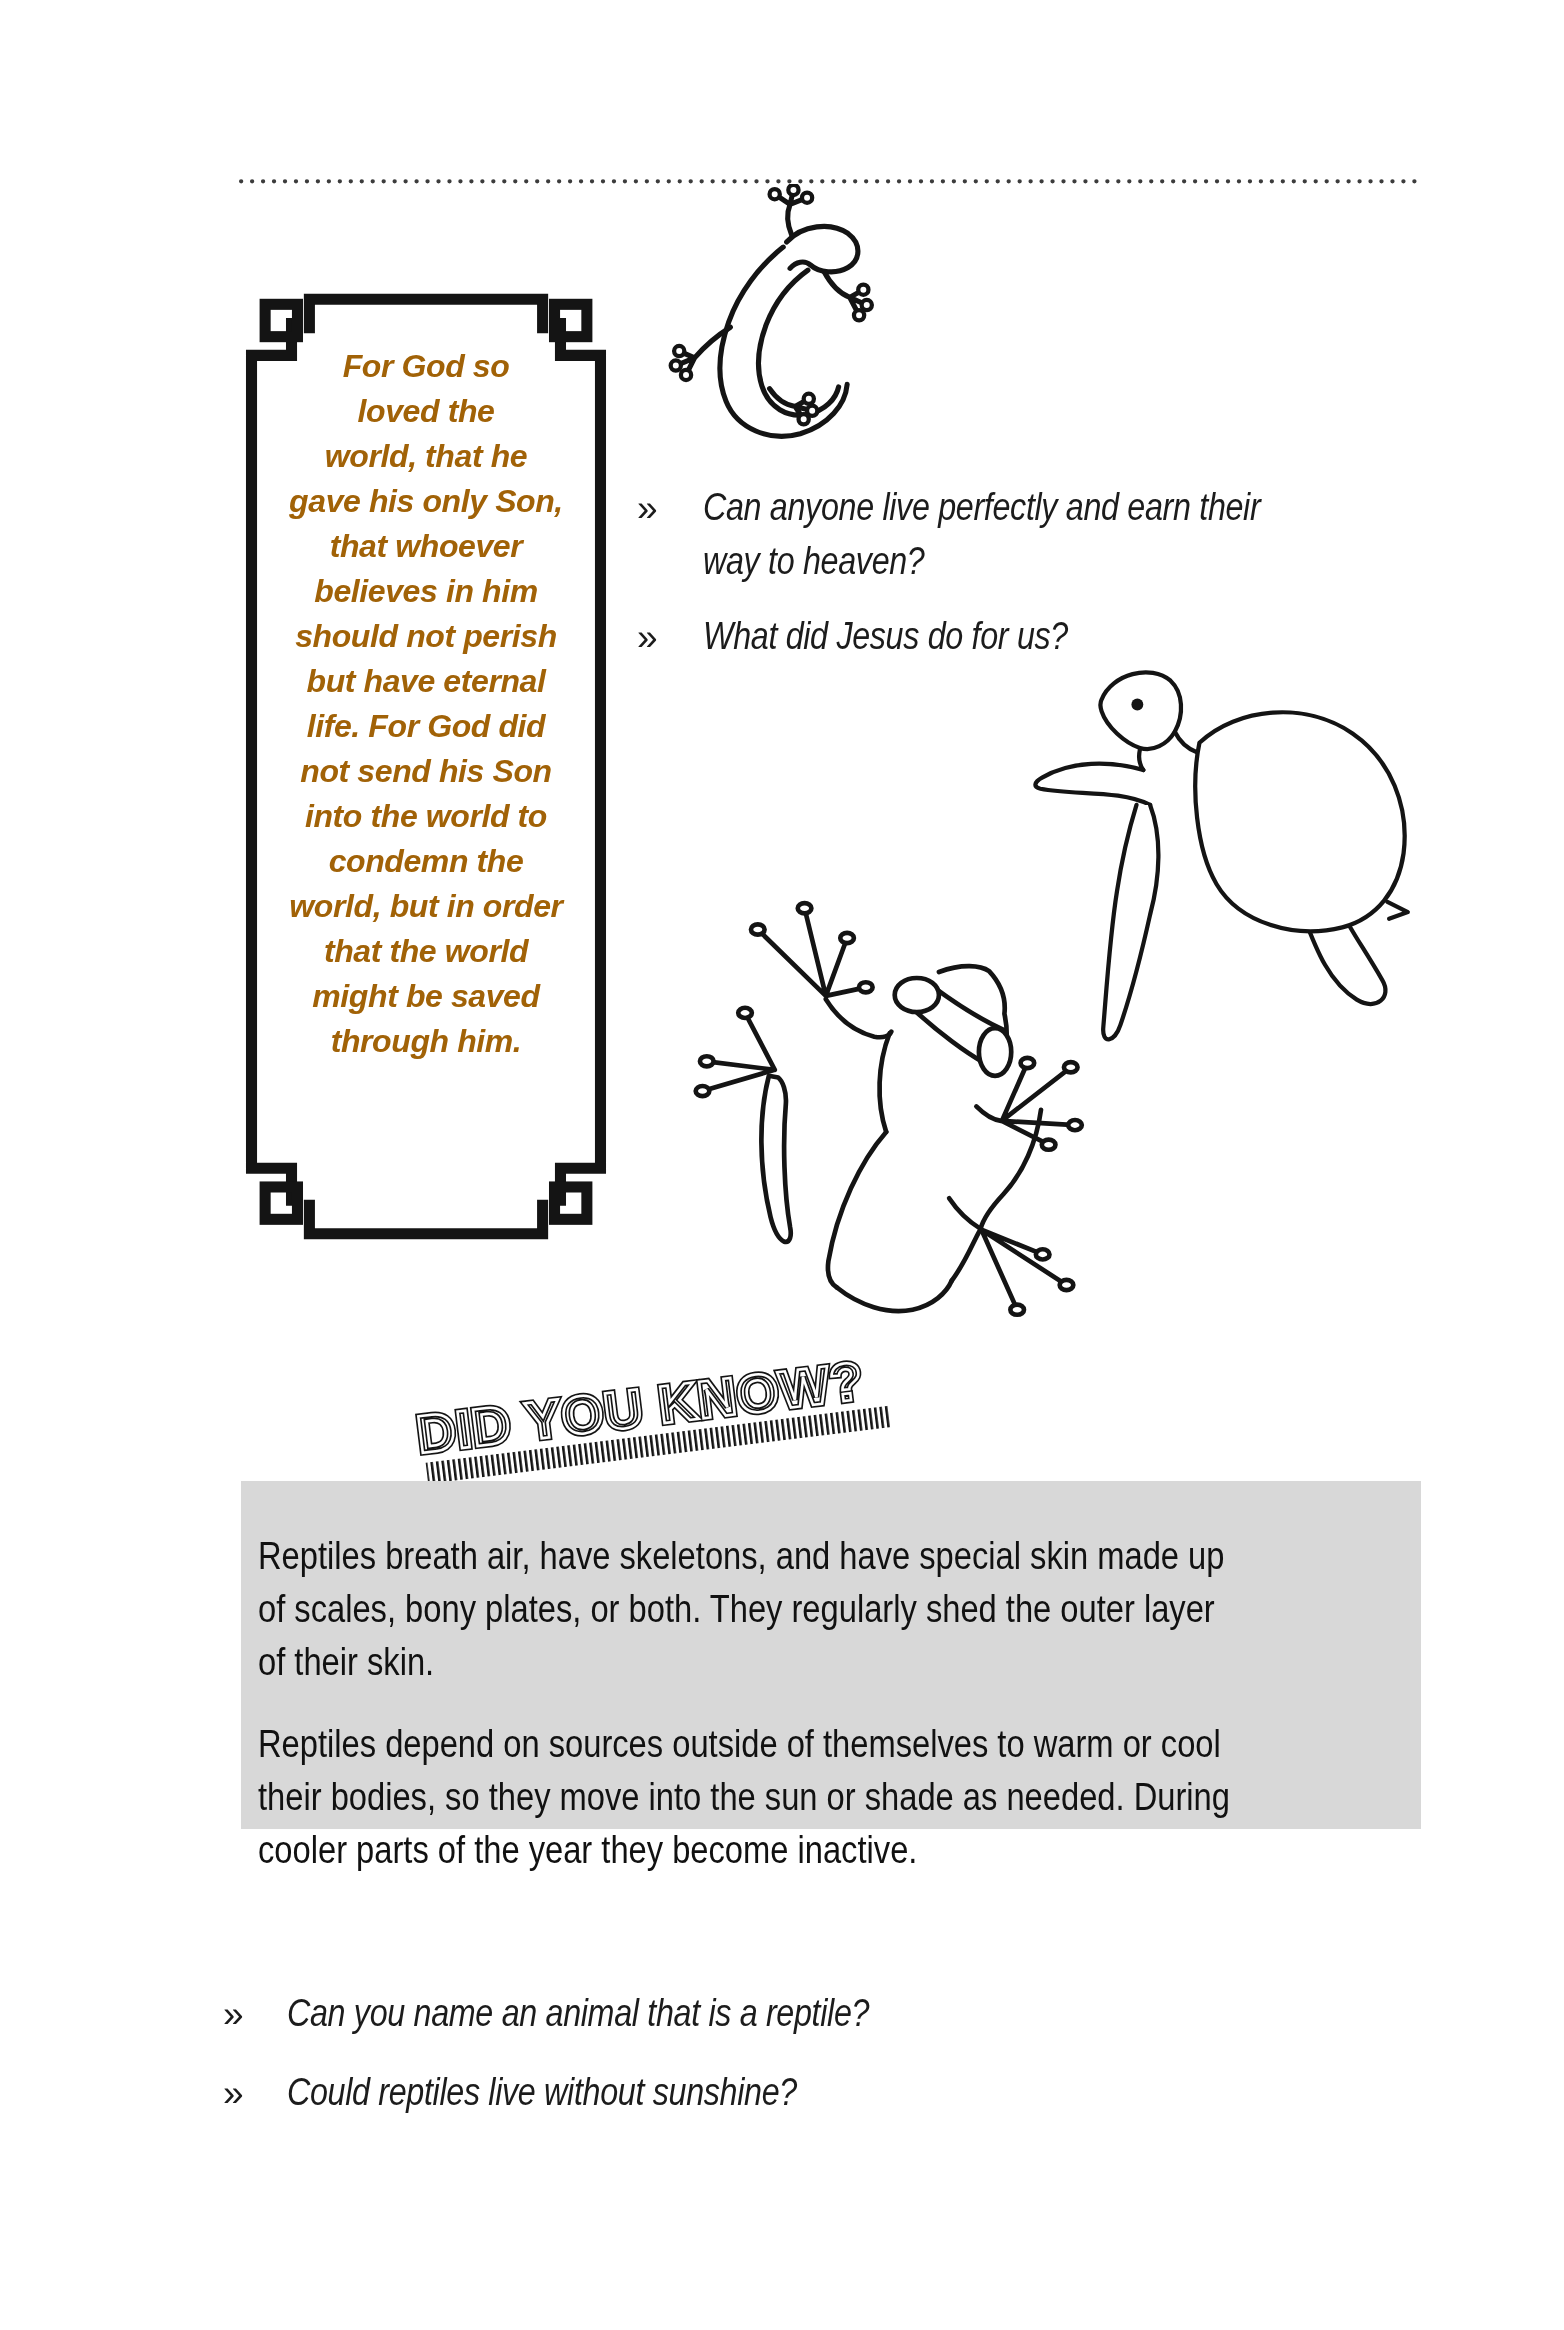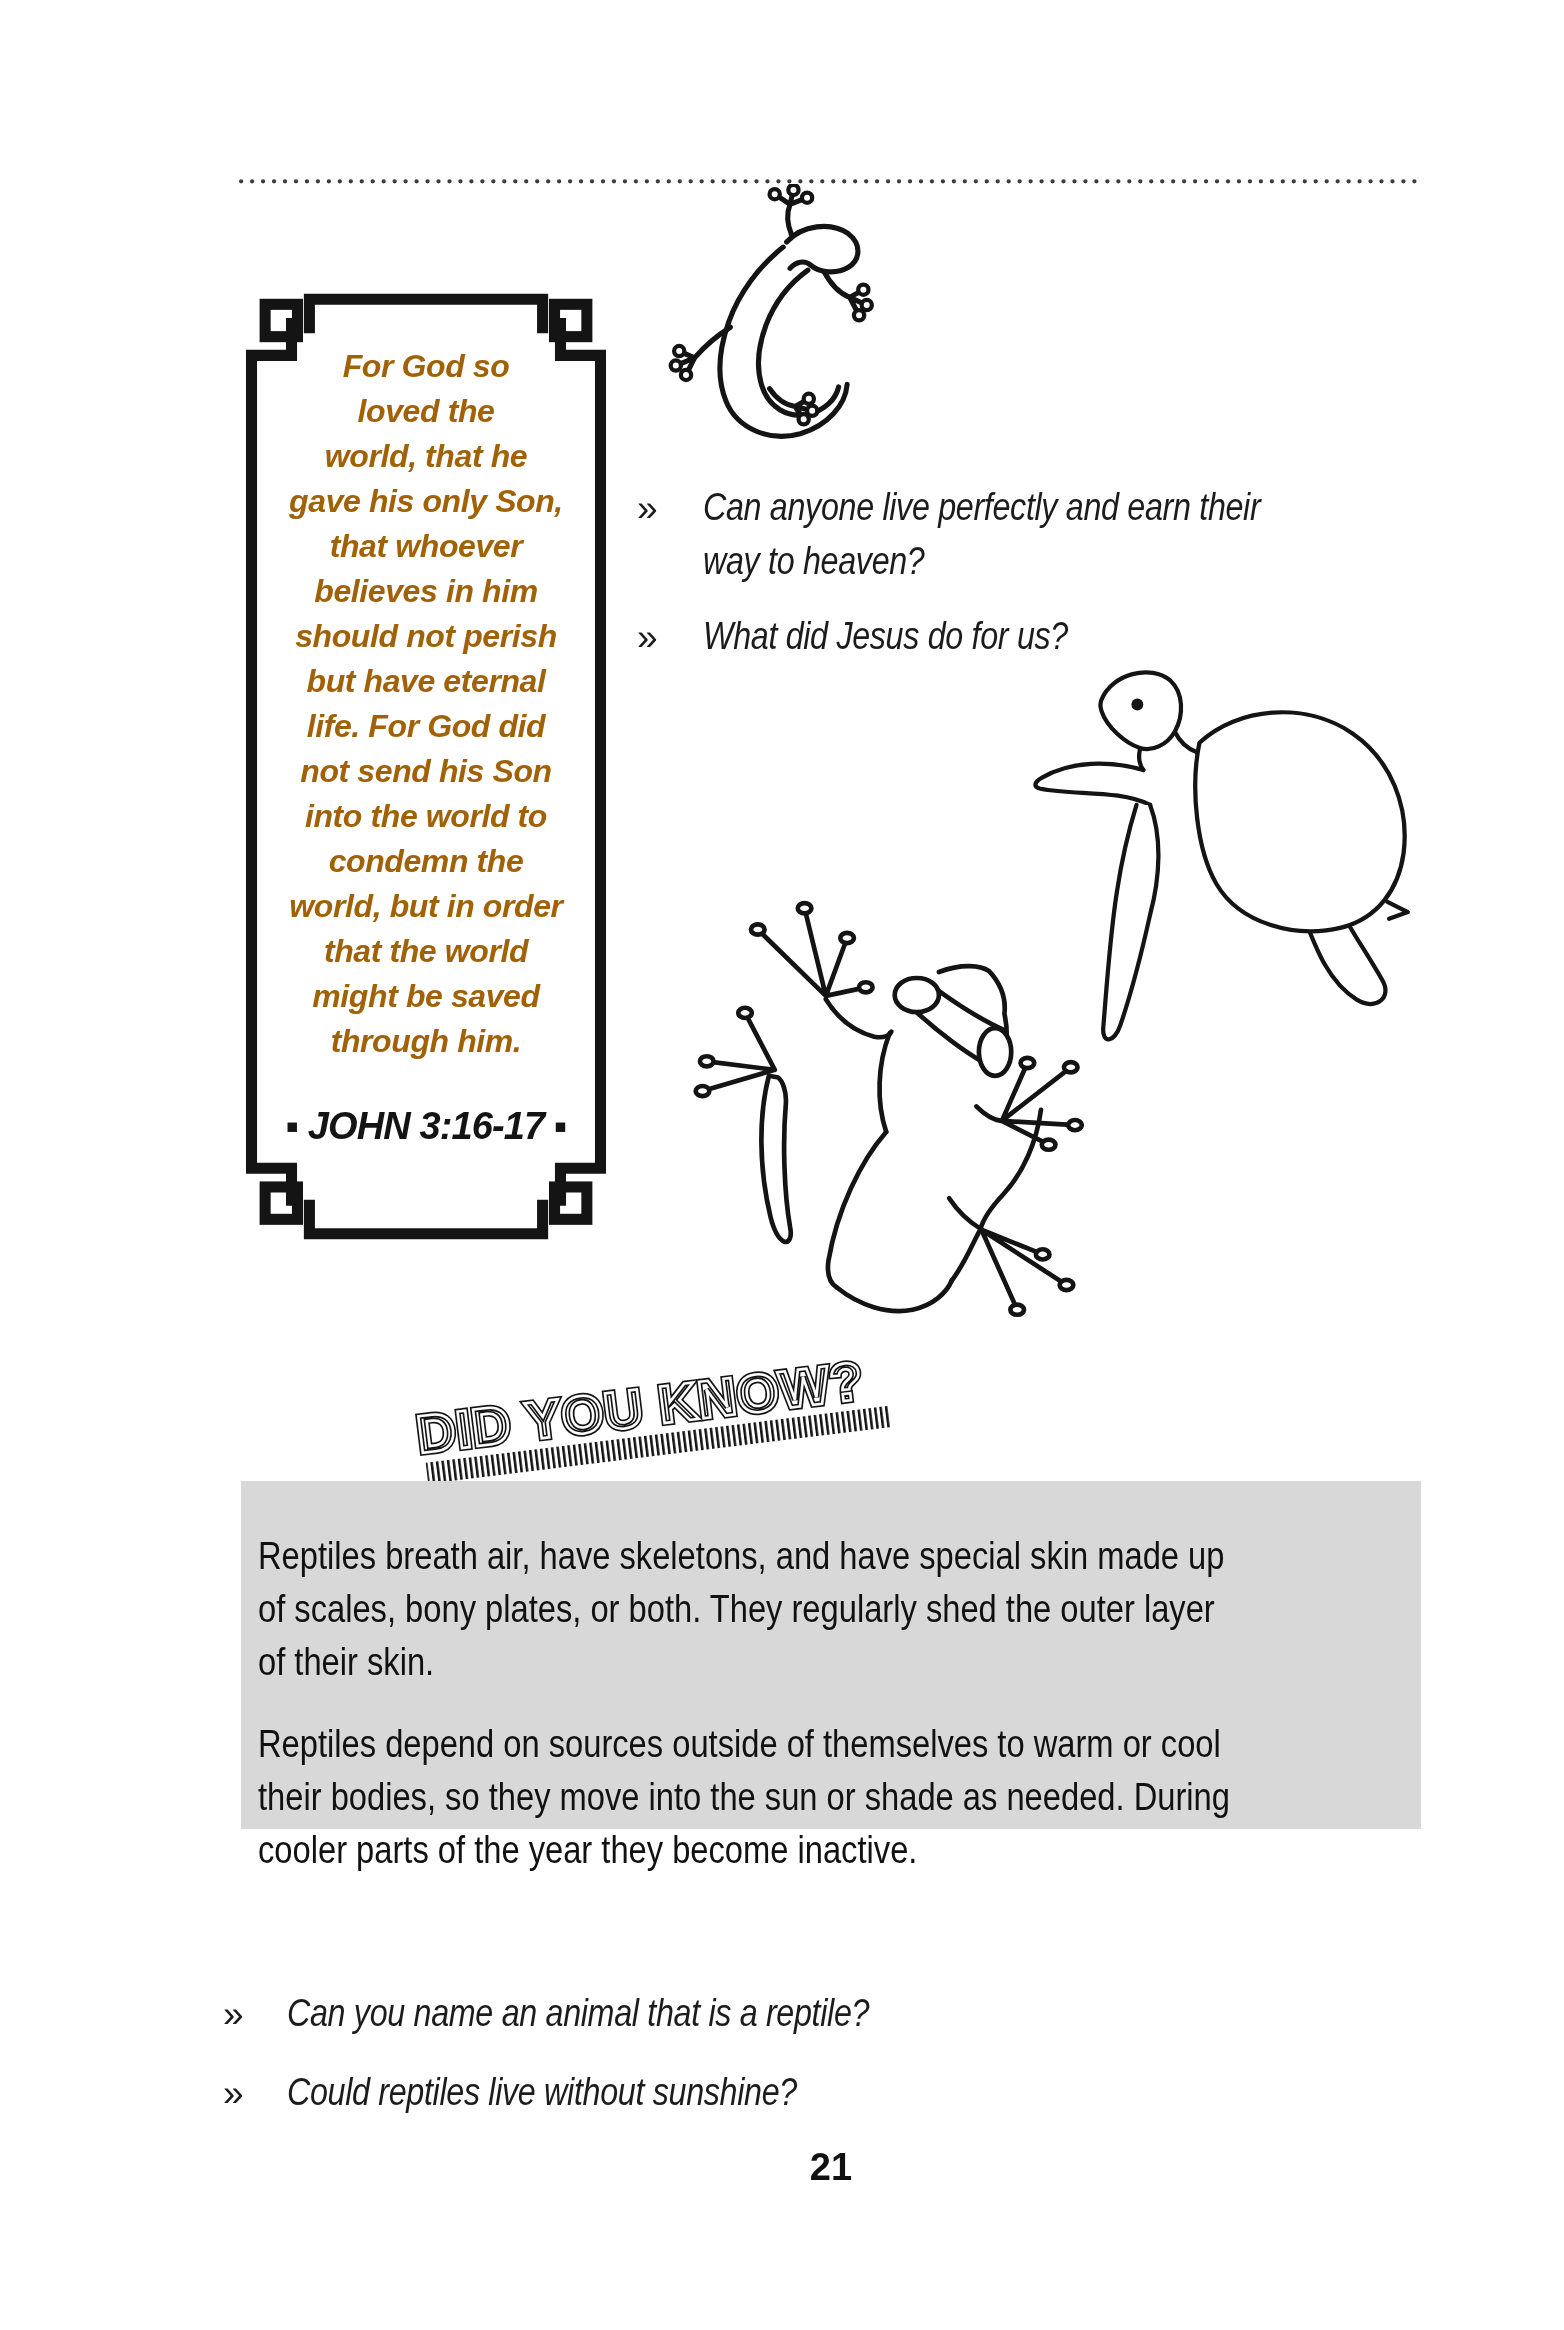--- a/index.html
+++ b/index.html
@@ -92,21 +92,20 @@
 should not perish
 but have eternal
 life. For God did
 not send his Son
 into the world to
 condemn the
 world, but in order
 that the world
 might be saved
 through him.</div>
-  <div class="abs verse-reference">▪ JOHN 3:16-17 ▪</div>
 
   <div class="abs" style="left:640px;top:184px;" aria-label="gecko line drawing">
     <svg width="260" height="266" viewBox="0 0 305 312">
       <g stroke="#141414" stroke-width="6" fill="none" stroke-linecap="round" stroke-linejoin="round">
         <path d="M 172,68 C 190,48 224,44 244,58 C 260,70 259,89 244,98 C 230,106 210,104 200,95 C 193,89 183,91 176,99"></path>
         <path d="M 168,74 C 140,96 116,128 104,162 C 92,196 90,228 101,255 C 114,287 152,303 188,293 C 221,283 241,259 243,235"></path>
         <path d="M 197,101 C 176,116 158,139 148,165 C 139,189 136,215 143,237 C 151,262 173,275 197,270 C 217,266 230,252 233,238"></path>
         <path d="M 178,60 C 172,46 172,34 176,24 M 176,24 L 158,12 M 176,24 L 180,7 M 176,24 L 196,16"></path>
         <path d="M 216,103 C 224,118 233,128 246,133 M 246,133 L 262,124 M 246,133 L 266,142 M 246,133 L 257,154"></path>
         <path d="M 106,168 C 90,178 76,190 64,204 M 64,204 L 46,196 M 64,204 L 42,213 M 64,204 L 54,224"></path>
@@ -220,16 +219,15 @@
 
   <div class="q-item q-bottom" style="left:223px;top:1986px;width:1106px;height:60px;">
     <span class="q-bullet">»</span>
     <span class="q-text">Can you name an animal that is a reptile?</span>
   </div>
   <div class="q-item q-bottom" style="left:223px;top:2065px;width:1106px;height:60px;">
     <span class="q-bullet">»</span>
     <span class="q-text">Could reptiles live without sunshine?</span>
   </div>
 
-  <div class="abs page-number">21</div>
 
 </div>
 
 
 </body></html>

